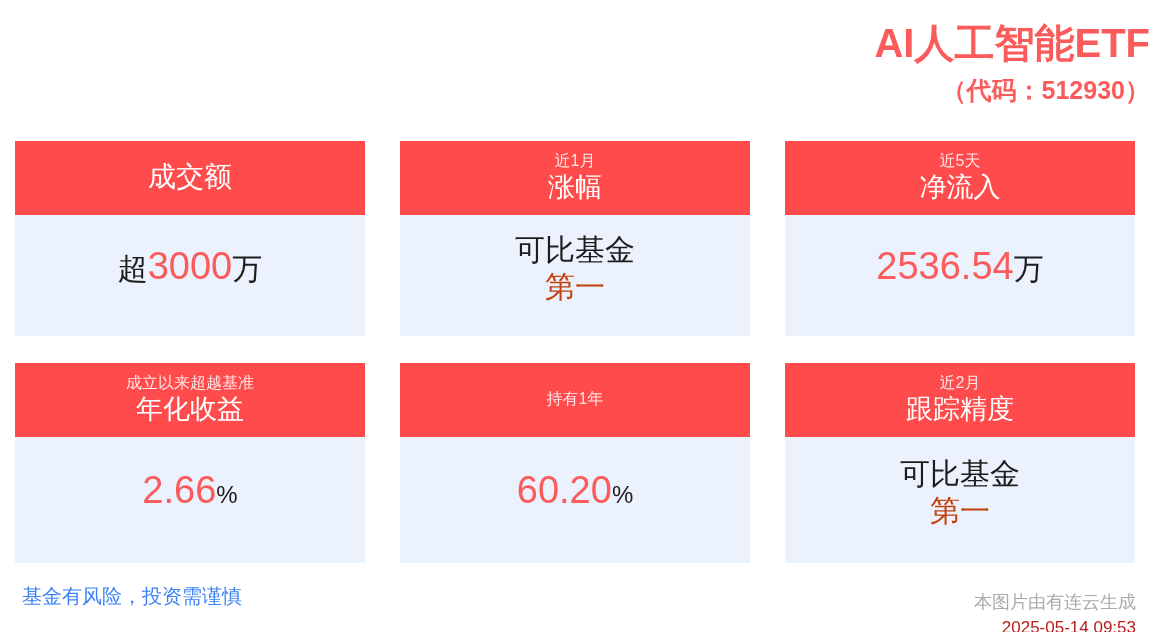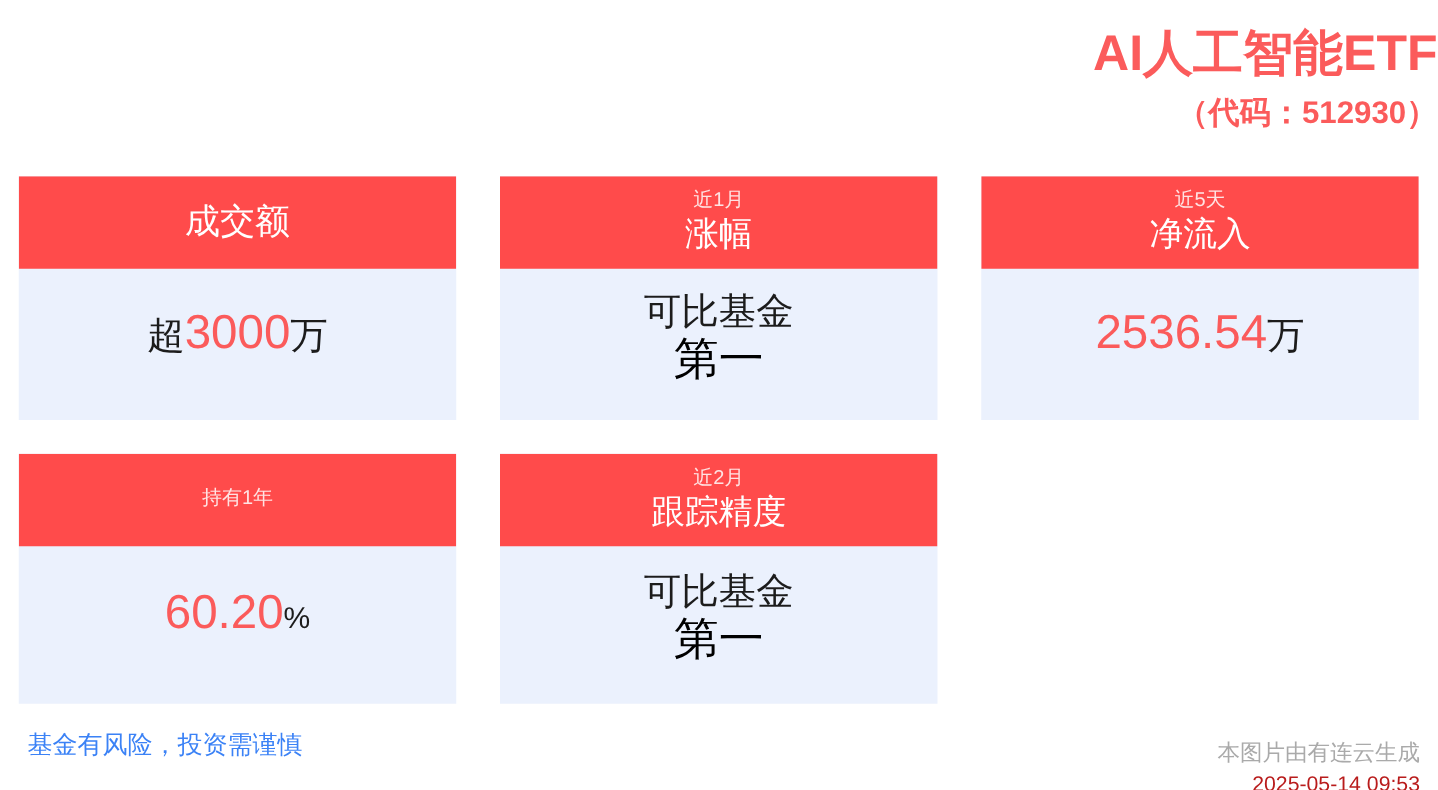--- a/index.html
+++ b/index.html
@@ -111,23 +111,23 @@
     font-size: 24px;
     line-height: 46px;
     color: #1c1c1c;
   }
   .val-dark {
     font-size: 30px;
     line-height: 38px;
     color: #1c1c1c;
   }
   .val-red {
-    font-size: 36px;
+    font-size: 30px;
     line-height: 36px;
-    color: #000000;
+    color: #c2410c;
   }
 
   
   .footer {
     position: absolute;
     left: 0;
     bottom: 0;
     width: 1150px;
     height: 62px;
   }
@@ -191,20 +191,31 @@
       <div class="eyebrow">近5天</div>
       <div class="head-main">净流入</div>
     </div>
     <div class="card-body">
       <span class="val-line">
         <span class="num">2536.54</span><span class="unit">万</span>
       </span>
     </div>
   </div>
 
+  <div class="card row-2">
+    <div class="card-head">
+      <div class="eyebrow">成立以来超越基准</div>
+      <div class="head-main">年化收益</div>
+    </div>
+    <div class="card-body">
+      <span class="val-line">
+        <span class="num">2.66</span><span class="unit-sm">%</span>
+      </span>
+    </div>
+  </div>
 
   <div class="card row-2">
     <div class="card-head">
       <div class="eyebrow">持有1年</div>
     </div>
     <div class="card-body">
       <span class="val-line">
         <span class="num">60.20</span><span class="unit-sm">%</span>
       </span>
     </div>

